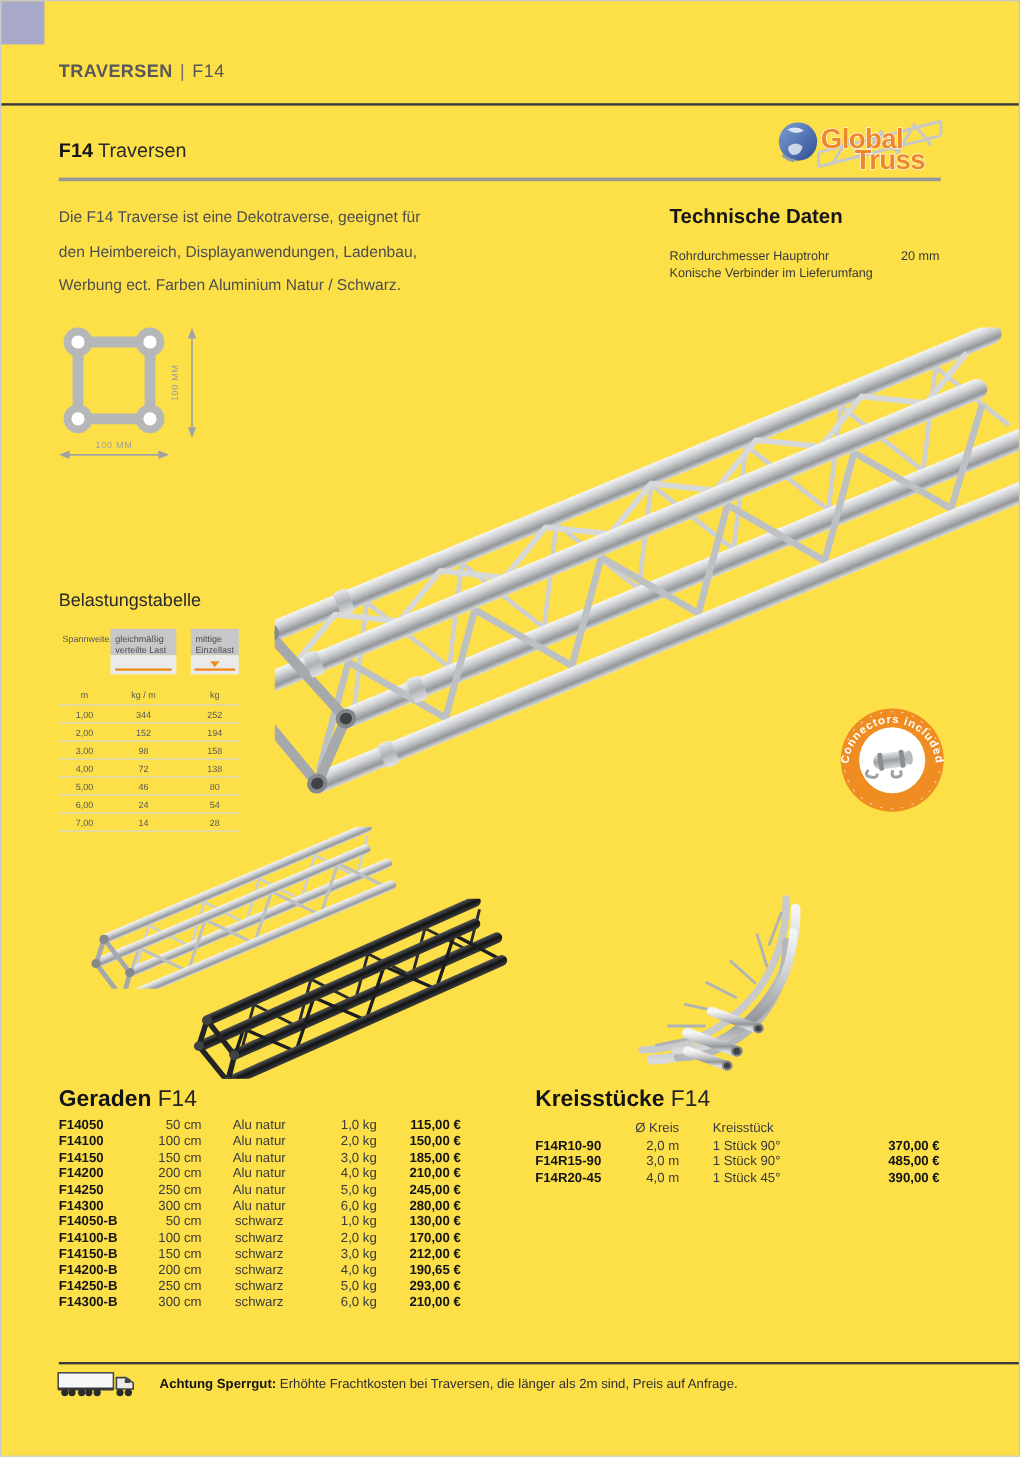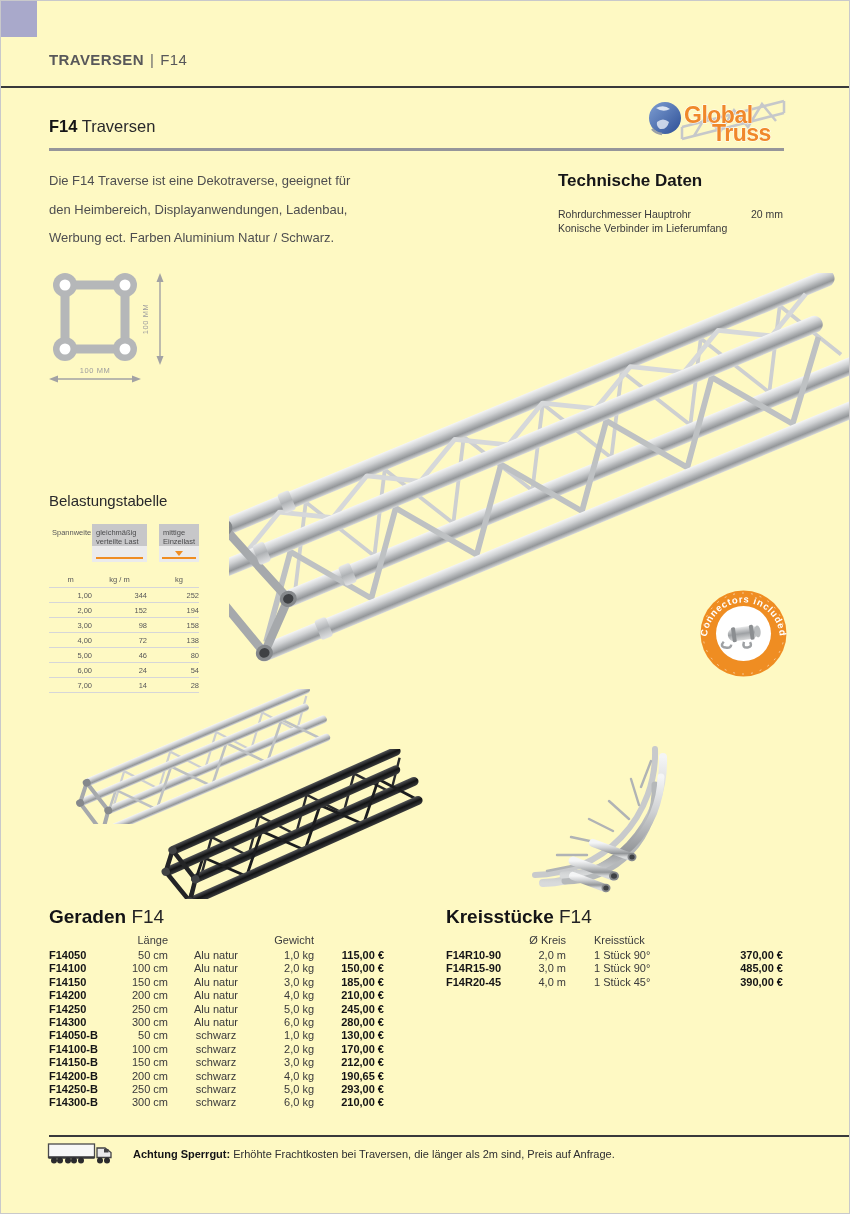--- a/index.html
+++ b/index.html
@@ -1,17 +1,17 @@
 <!DOCTYPE html>
 <html><head>
 <meta charset="utf-8">
 <style>
   html,body{margin:0;padding:0;background:#ffffff;}
   body{font-family:"Liberation Sans","DejaVu Sans",sans-serif;-webkit-font-smoothing:antialiased;}
-  #page{position:relative;width:850px;height:1214px;background:#fef9c3;overflow:hidden;
+  #page{position:relative;width:850px;height:1214px;background:#fde047;overflow:hidden;
         border:1px solid #c9c9cb;box-sizing:border-box;}
   .abs{position:absolute;}
 
   
   .corner-square{left:0;top:45;width:36px;height:36px;background:#a9a9cb;}
   .kicker{left:48px;top:50px;font-size:15px;letter-spacing:.4px;color:#58585a;}
   .kicker b{font-weight:bold;}
   .kicker .sep{font-weight:300;color:#6a6a6c;padding:0 6px;}
   .rule-dark{left:0;top:85px;width:850px;height:2px;background:#39393b;}
 
@@ -35,21 +35,21 @@
   .lt-grid{display:grid;grid-template-columns:43px 55px 12px 40px;}
   .lt-head .c1{font-size:7.5px;color:#58585a;padding:4px 12px 0 3px;}
   .lt-box{background:#c7c7c9;font-size:7.5px;line-height:9px;color:#4c4c4e;padding:4px 4px 0 4px;height:18px;}
   .lt-strip{background:#ebebec;height:13px;display:flex;flex-direction:column;align-items:center;justify-content:flex-end;padding-bottom:3px;}
   .lt-line{width:85%;height:2px;background:#ef8d22;}
   .lt-tri{width:0;height:0;border-left:4px solid transparent;border-right:4px solid transparent;border-top:5px solid #ef8d22;margin-bottom:1px;}
   .lt-units{margin-top:9px;font-size:7.5px;color:#58585a;height:16px;align-items:center;}
   .lt-units span{text-align:center;}
   .lt-rows .lt-row{height:14px;align-items:center;border-top:1px solid #d6d6d8;font-size:7.5px;color:#58585a;}
   .lt-rows{border-bottom:1px solid #d6d6d8;}
-  .lt-row span{text-align:right;}
+  .lt-row span{text-align:center;}
   .lt-row span:nth-child(2){grid-column:2;}
   .lt-row span:nth-child(3){grid-column:4;}
   .lt-units span:nth-child(2){grid-column:2;}
   .lt-units span:nth-child(3){grid-column:4;}
 
   
   .ptable{width:335px;}
   .ptable h2{margin:0;font-size:19px;color:#141416;font-weight:bold;height:26px;}
   .ptable h2 .thin{font-weight:normal;color:#232325;}
   .pt-head{font-size:11px;color:#3b3b3d;height:15px;margin-bottom:2px;}
@@ -351,27 +351,20 @@
         <ellipse cx="101" cy="133" rx="3" ry="2.8" fill="#3f4144"></ellipse>
       <ellipse cx="119" cy="114" rx="4.5" ry="4.2" fill="#85888b"></ellipse>
         <ellipse cx="119" cy="114" rx="2.7" ry="2.5" fill="#3f4144"></ellipse>
       <ellipse cx="93" cy="145" rx="4.5" ry="4.2" fill="#85888b"></ellipse>
         <ellipse cx="93" cy="145" rx="2.7" ry="2.5" fill="#3f4144"></ellipse>
     </g>
   </svg>
 
   <section class="abs ptable" style="left:48px;top:905px">
     <h2><span>Geraden</span> <span class="thin">F14</span></h2>
-    <div class="pt-grid-g pt-head">
-      <span></span>
-      <span class="ra">Länge</span>
-      <span></span>
-      <span class="ra">Gewicht</span>
-      <span></span>
-    </div>
     <div>
 
     <div class="pt-grid-g pt-row">
         <span class="sku">F14050</span>
         <span class="ra">50 cm</span>
         <span class="ca">Alu natur</span>
         <span class="ra">1,0 kg</span>
         <span class="price">115,00 €</span>
       </div>
         <div class="pt-grid-g pt-row">

